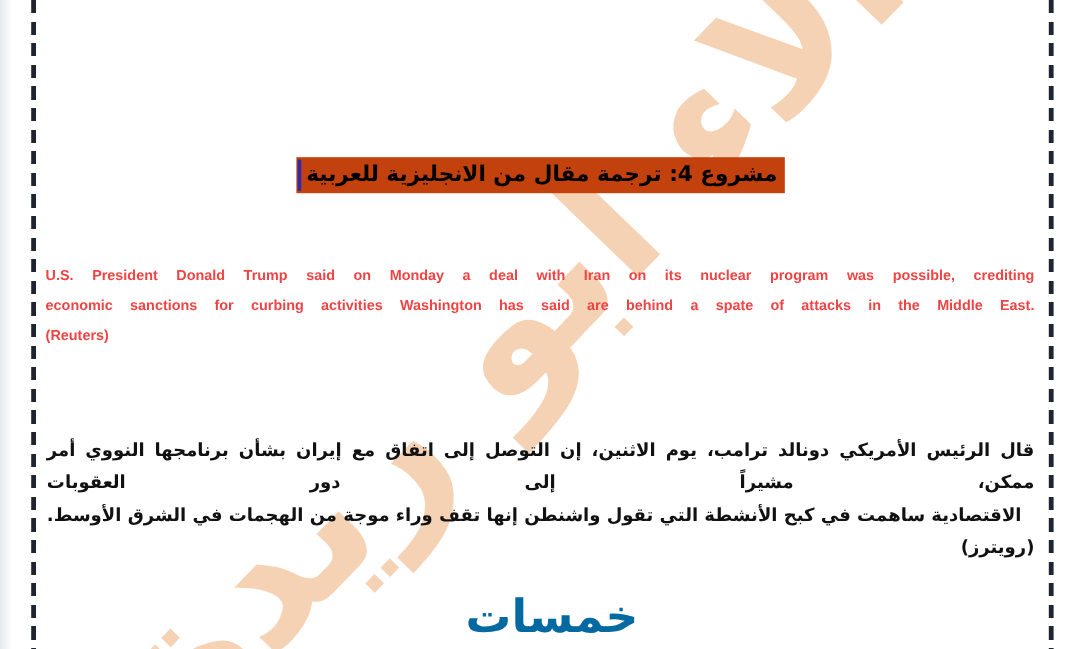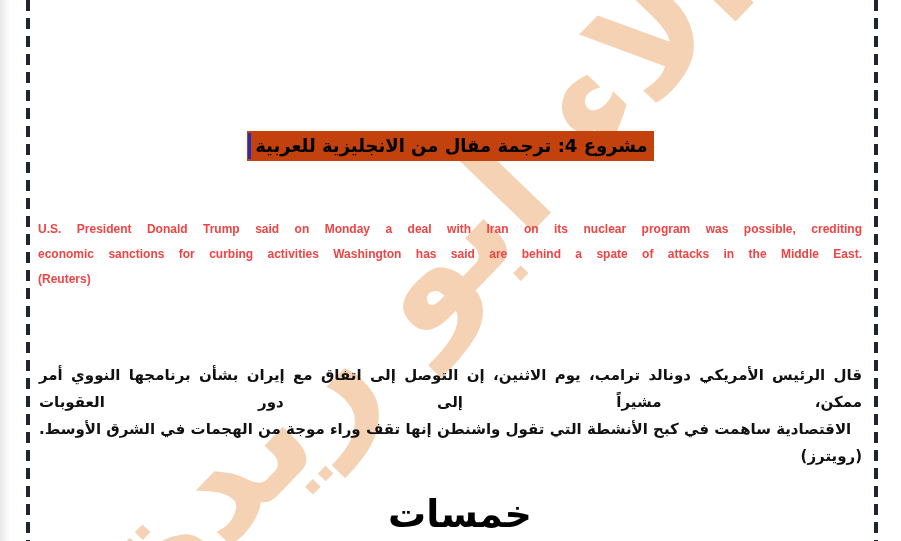--- a/index.html
+++ b/index.html
@@ -97,21 +97,21 @@
 </style>
 </head>
 <body>
 
 <div id="page">
 
   <div class="edge-shade"></div>
 
   <div class="wm-signature" style="color: rgb(245, 203, 168);">الاء ابو ريدة</div>
 
-  <div class="wm-khamsat" style="color: #000000;">خمسات</div>
+  <div class="wm-khamsat" style="color: #0369a1;">خمسات</div>
 
   <div class="boundary left" style="background: repeating-linear-gradient(rgb(30, 36, 48) 0px, rgb(30, 36, 48) 11px, transparent 11px, transparent 18px);"></div>
   <div class="boundary right" style="background: repeating-linear-gradient(rgb(30, 36, 48) 0px, rgb(30, 36, 48) 11px, transparent 11px, transparent 18px);"></div>
 
   <div class="title-wrap">
     <span class="title-highlight" style="background: #c2410c;">مشروع 4: ترجمة مقال من الانجليزية للعربية<span class="text-cursor" style="background: rgb(42, 42, 176);"></span></span>
   </div>
 
   <div class="en-paragraph">
     <div class="en-line">U.S. President Donald Trump said on Monday a deal with Iran on its nuclear program was possible, crediting</div>

